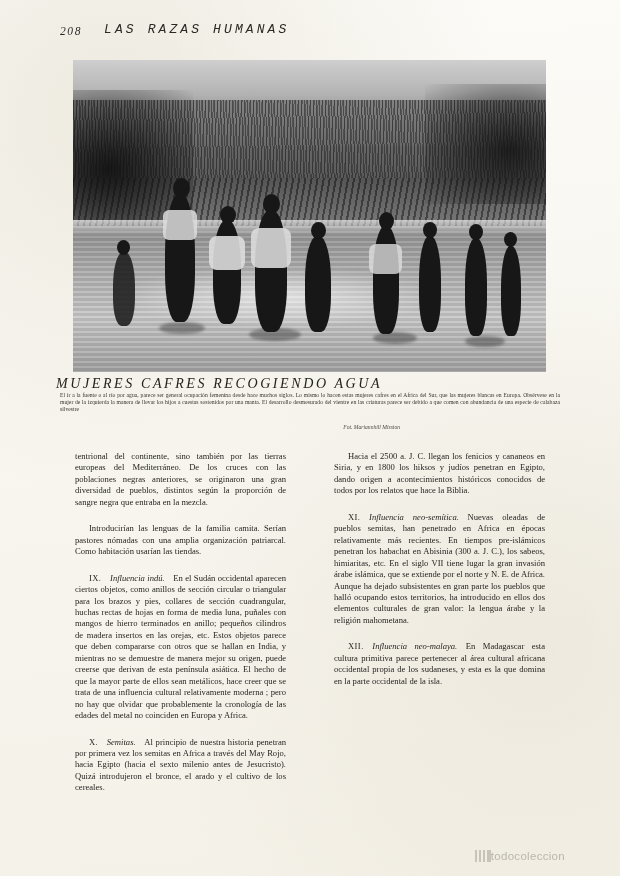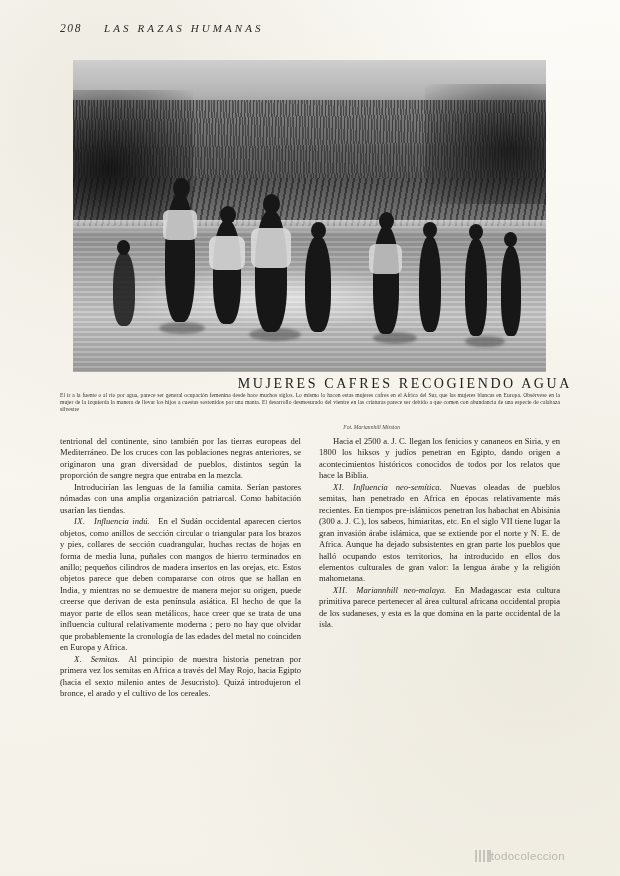--- a/index.html
+++ b/index.html
@@ -26,22 +26,22 @@
   #runhead{
     position:absolute;left:60px;top:22px;width:500px;
     display:flex;align-items:flex-end;gap:22px;
     color:#2b2a26;
   }
   #folio{
     font-size:11.5px;letter-spacing:1.6px;font-style:italic;
     font-family:"Liberation Serif", serif;
   }
   #runtitle{
-    font-size:11px;letter-spacing:3.1px;font-style:italic;
-    font-family:Liberation Serif, serif;
+    font-size:13px;letter-spacing:3.1px;font-style:italic;
+    font-family:Liberation Mono, monospace;
   }
 
   
   #plate{
     position:absolute;left:73px;top:60px;width:473px;height:312px;
     overflow:hidden;
     background:#2f2e2a;
     filter:grayscale(100%) contrast(105%);
   }
   .ph{position:absolute;}
@@ -89,50 +89,50 @@
   #wmmark{
     display:inline-block;width:16px;height:12px;
     background:
       linear-gradient(90deg,#c2c0b6 0 2px, transparent 2px 4px, #c2c0b6 4px 6px,
         transparent 6px 8px, #c2c0b6 8px 10px, transparent 10px 12px, #c2c0b6 12px 14px);
     opacity:.9;
   }
 
   
   #capttitle{
-    position:absolute;left:72px;top:376px;width:500px;
-    text-align:right;
+    position:absolute;left:56px;top:376px;width:500px;
+    text-align:left;font-style:italic;
     font-size:14px;letter-spacing:2.6px;color:#24231f;
   }
   #captbody{
     position:absolute;left:60px;top:392px;width:500px;
     font-size:5.6px;line-height:6.8px;text-align:justify;
     color:#33322c;letter-spacing:.05px;
   }
   #captbody p{margin:0;}
   #credit{
     position:absolute;left:60px;top:424px;width:340px;
     text-align:right;font-style:italic;font-size:5.6px;color:#4a493f;
   }
 
   
   #cols{
     position:absolute;left:60px;top:436px;width:500px;height:400px;
     display:flex;gap:18px;
   }
   .col{width:241px;}
   .col p{
-    margin:0;text-indent:14px;text-align:justify;
+    margin:15px;text-indent:14px;text-align:justify;
     font-size:8.6px;line-height:11.45px;color:#201f1b;
     font-family:"Liberation Serif", serif;
     -webkit-hyphens:auto;hyphens:auto;
   }
   .col p.noind{text-indent:0;}
   .sec{font-style:italic;}
-  .num{font-variant:small-caps;letter-spacing:.4px;font-style:italic;}
+  .num{font-variant:small-caps;letter-spacing:.4px;}
 </style>
 </head>
 <body>
 
 <div id="page">
 
   <div id="runhead">
     <span id="folio">208</span>
     <span id="runtitle">LAS RAZAS HUMANAS</span>
   </div>
@@ -193,21 +193,21 @@
   <div id="cols">
     <div class="col" id="col-left">
         <p class="noind"><span>tentrional del continente, sino también por las tierras europeas del Mediterráneo. De los cruces con las poblaciones negras anteriores, se originaron una gran diversidad de pueblos, distintos según la proporción de sangre negra que entraba en la mezcla.</span></p>
         <p><span>Introducirían las lenguas de la familia camita. Serían pastores nómadas con una amplia organización patriarcal. Como habitación usarían las tiendas.</span></p>
         <p><span class="num">IX.</span> <span class="sec">Influencia indú.</span>  <span>En el Sudán occidental aparecen ciertos objetos, como anillos de sección circular o triangular para los brazos y pies, collares de sección cuadrangular, huchas rectas de hojas en forma de media luna, puñales con mangos de hierro terminados en anillo; pequeños cilindros de madera insertos en las orejas, etc. Estos objetos parece que deben compararse con otros que se hallan en India, y mientras no se demuestre de manera mejor su origen, puede creerse que derivan de esta península asiática. El hecho de que la mayor parte de ellos sean metálicos, hace creer que se trata de una influencia cultural relativamente moderna ; pero no hay que olvidar que probablemente la cronología de las edades del metal no coinciden en Europa y Africa.</span></p>
         <p><span class="num">X.</span> <span class="sec">Semitas.</span>  <span>Al principio de nuestra historia penetran por primera vez los semitas en Africa a través del May Rojo, hacia Egipto (hacia el sexto milenio antes de Jesucristo). Quizá introdujeron el bronce, el arado y el cultivo de los cereales.</span></p>
       </div>
     <div class="col" id="col-right">
         <p><span>Hacia el 2500 a. J. C. llegan los fenicios y cananeos en Siria, y en 1800 los hiksos y judíos penetran en Egipto, dando origen a acontecimientos históricos conocidos de todos por los relatos que hace la Biblia.</span></p>
         <p><span class="num">XI.</span> <span class="sec">Influencia neo-semítica.</span>  <span>Nuevas oleadas de pueblos semitas, han penetrado en Africa en épocas relativamente más recientes. En tiempos pre-islámicos penetran los habachat en Abisinia (300 a. J. C.), los sabeos, himiaritas, etc. En el siglo VII tiene lugar la gran invasión árabe islámica, que se extiende por el norte y N. E. de Africa. Aunque ha dejado subsistentes en gran parte los pueblos que halló ocupando estos territorios, ha introducido en ellos dos elementos culturales de gran valor: la lengua árabe y la religión mahometana.</span></p>
-        <p><span class="num">XII.</span> <span class="sec">Mariannhill neo-malaya.</span>  <span>En Madagascar esta cultura primitiva parece pertenecer al área cultural africana occidental propia de los sudaneses, y esta es la que domina en la parte occidental de la isla.</span></p>
+        <p><span class="num">XII.</span> <span class="sec">Influencia neo-malaya.</span>  <span>En Madagascar esta cultura primitiva parece pertenecer al área cultural africana occidental propia de los sudaneses, y esta es la que domina en la parte occidental de la isla.</span></p>
       </div>
   </div>
 
   <div id="wm">
     <span id="wmmark"></span>
     <span>todocoleccion</span>
   </div>
 
 </div>
 

